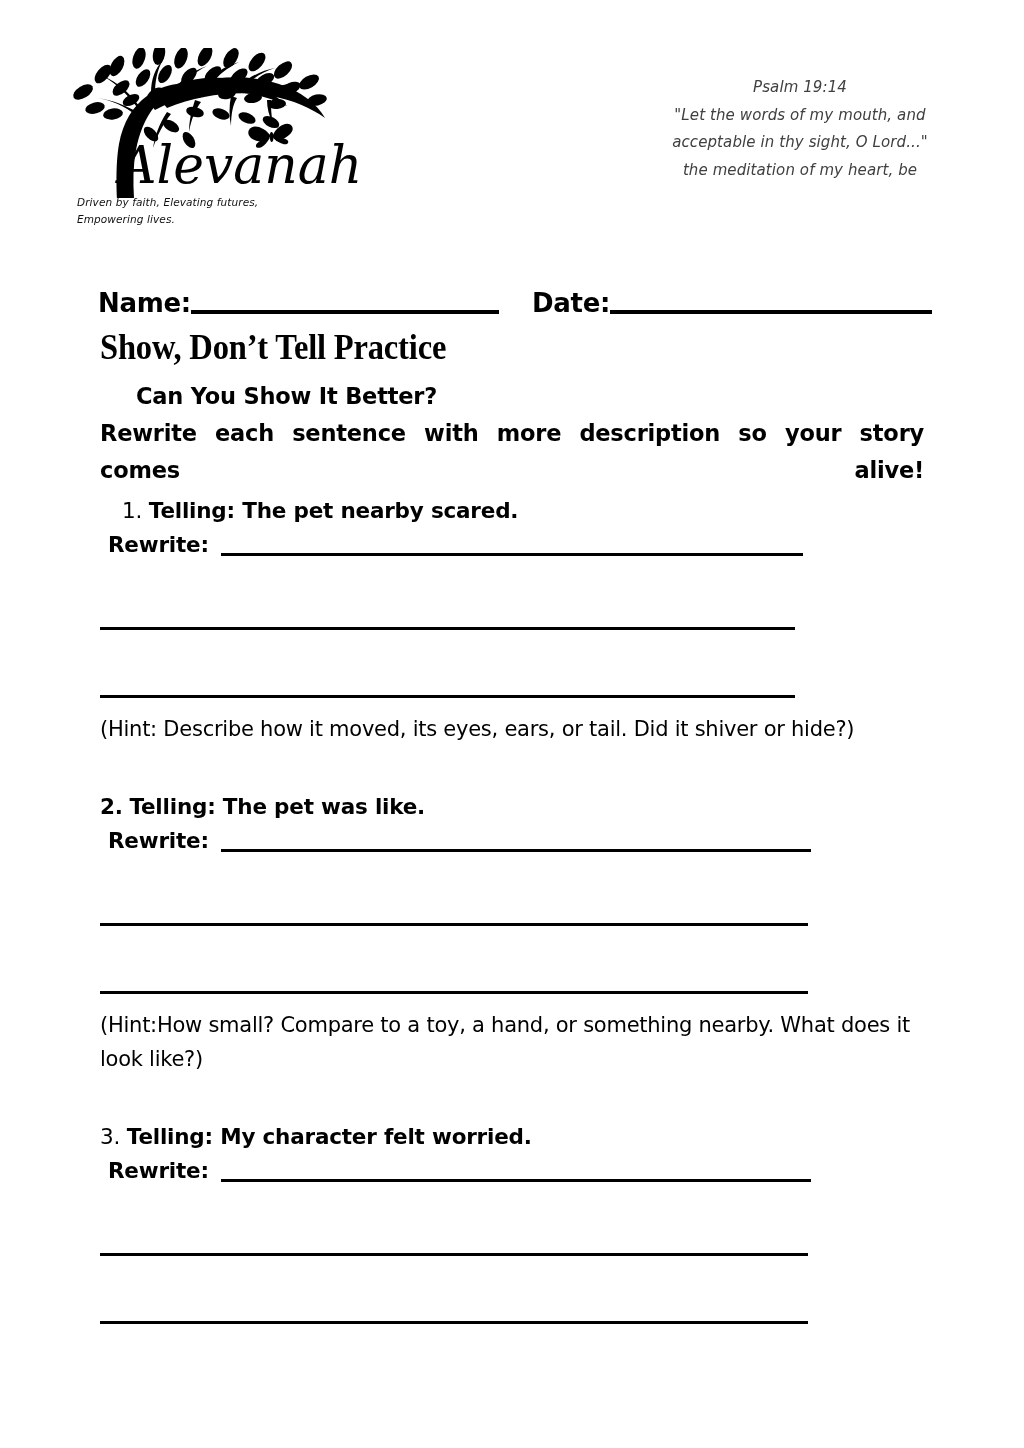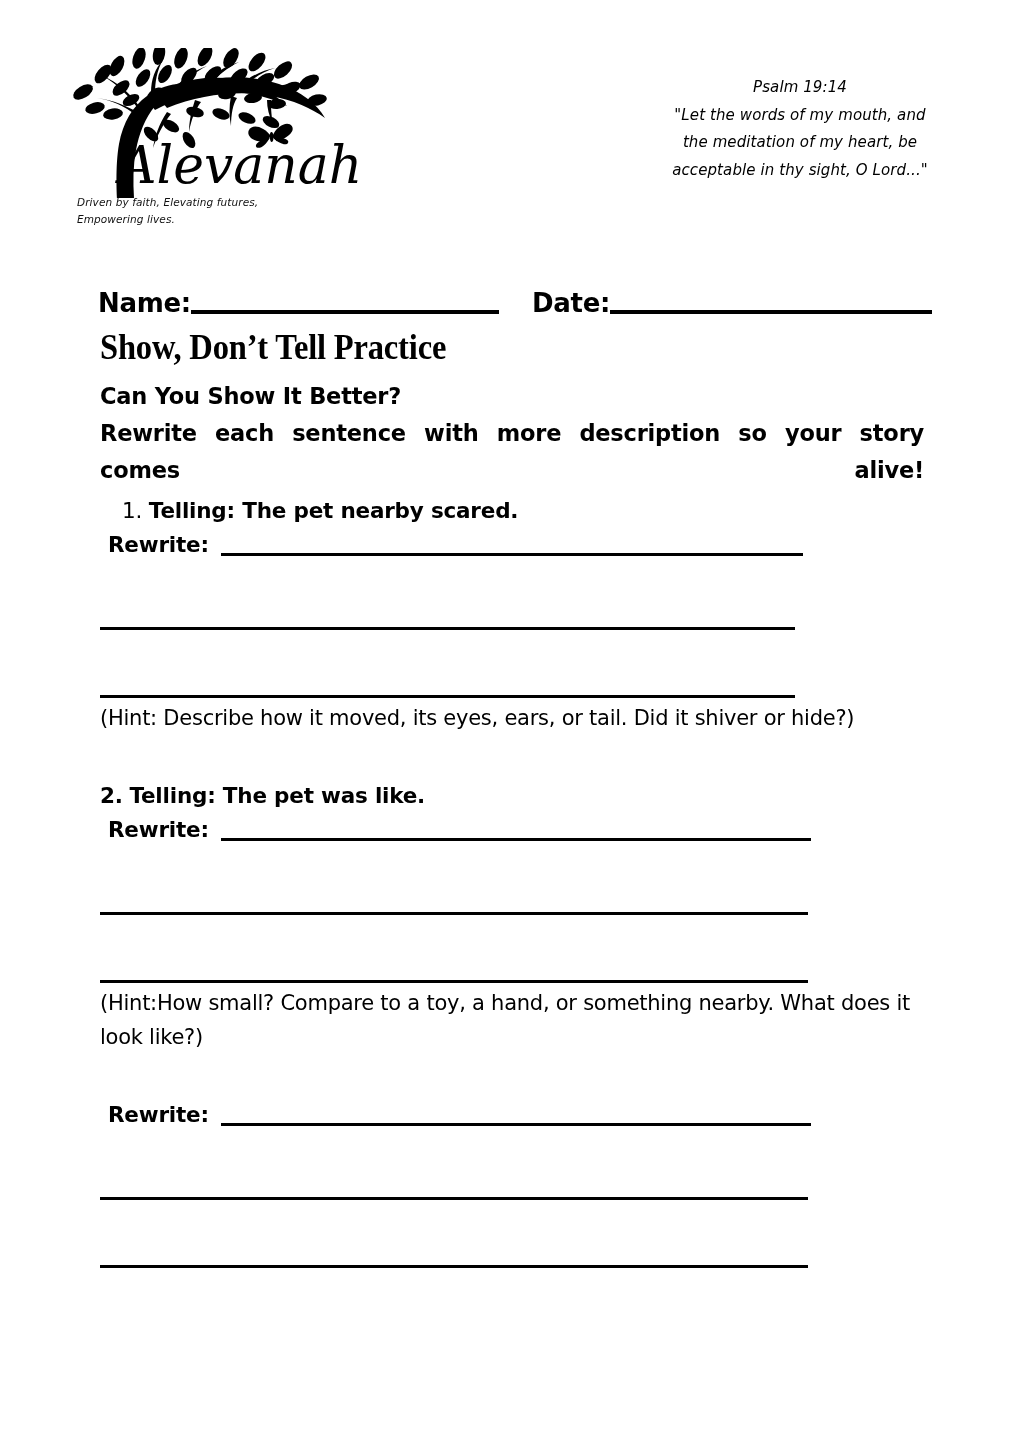--- a/index.html
+++ b/index.html
@@ -60,21 +60,21 @@
   .verse-block {
     position: absolute;
     left: 610px;
     top: 74px;
     width: 380px;
     text-align: center;
     font-family: "DejaVu Sans", sans-serif;
     font-size: 15px;
     line-height: 27.5px;
     font-style: italic;
-    color: #000000;
+    color: #404040;
     letter-spacing: 0.1px;
   }
   .verse-ref {
     display: block;
   }
   .verse-line {
     display: block;
   }
 
   
@@ -131,20 +131,21 @@
     top: 378px;
     width: 824px;
     font-family: "DejaVu Sans", sans-serif;
     font-weight: bold;
     font-size: 22.5px;
     line-height: 37px;
     letter-spacing: -0.2px;
   }
   .instr-lead {
     display: block;
+    margin-left: 36px;
   }
   .instr-body {
     display: block;
     text-align: justify;
     text-justify: inter-word;
   }
   .instr-body::after {
     content: "";
     display: inline-block;
     width: 100%;
@@ -209,21 +210,21 @@
   .blank-row .ruleline {
     margin-bottom: 0;
   }
 
   .hint {
     font-family: "DejaVu Sans", sans-serif;
     font-weight: normal;
     font-size: 21px;
     line-height: 34px;
     letter-spacing: -0.25px;
-    padding-top: 3px;
+    padding-top: 14px;
   }
 
   .item-gap {
     height: 44px;
   }
 </style>
 </head>
 <body>
 
 <div class="page">
@@ -304,22 +305,22 @@
       </svg>
       <div class="logo-tagline">
         <span>Driven by faith, Elevating futures,</span><br>
         <span>Empowering lives.</span>
       </div>
     </div>
 
     <div class="verse-block">
       <span class="verse-ref">Psalm 19:14</span>
       <span class="verse-line">"Let the words of my mouth, and</span>
+      <span class="verse-line">acceptable in thy sight, O Lord..."</span>
       <span class="verse-line">the meditation of my heart, be</span>
-      <span class="verse-line">acceptable in thy sight, O Lord..."</span>
     </div>
   </div>
 
   <div class="namedate">
     <div class="nd-group date">
       <span class="nd-label">Date:</span>
       <span class="nd-rule"></span>
     </div>
     <div class="nd-group name">
       <span class="nd-label">Name:</span>
@@ -368,20 +369,23 @@
       </div>
       <div class="blank-row">
         <span class="ruleline" style="width:708px;"></span>
       </div>
       <div class="hint">(Hint:How small? Compare to a toy, a hand, or something nearby. What does it look like?)</div>
     </div>
 
     <div class="item-gap"></div>
 
     <div class="item">
+      <div class="item-prompt">
+        <span class="num">3.</span><span>&nbsp;</span><span class="telling">Telling: My character felt worried.</span>
+      </div>
       <div class="rewrite-row">
         <span class="rewrite-label">Rewrite:</span>
         <span class="ruleline" style="width:590px; margin-left:12px;"></span>
       </div>
       <div class="blank-row">
         <span class="ruleline" style="width:708px;"></span>
       </div>
       <div class="blank-row">
         <span class="ruleline" style="width:708px;"></span>
       </div>

